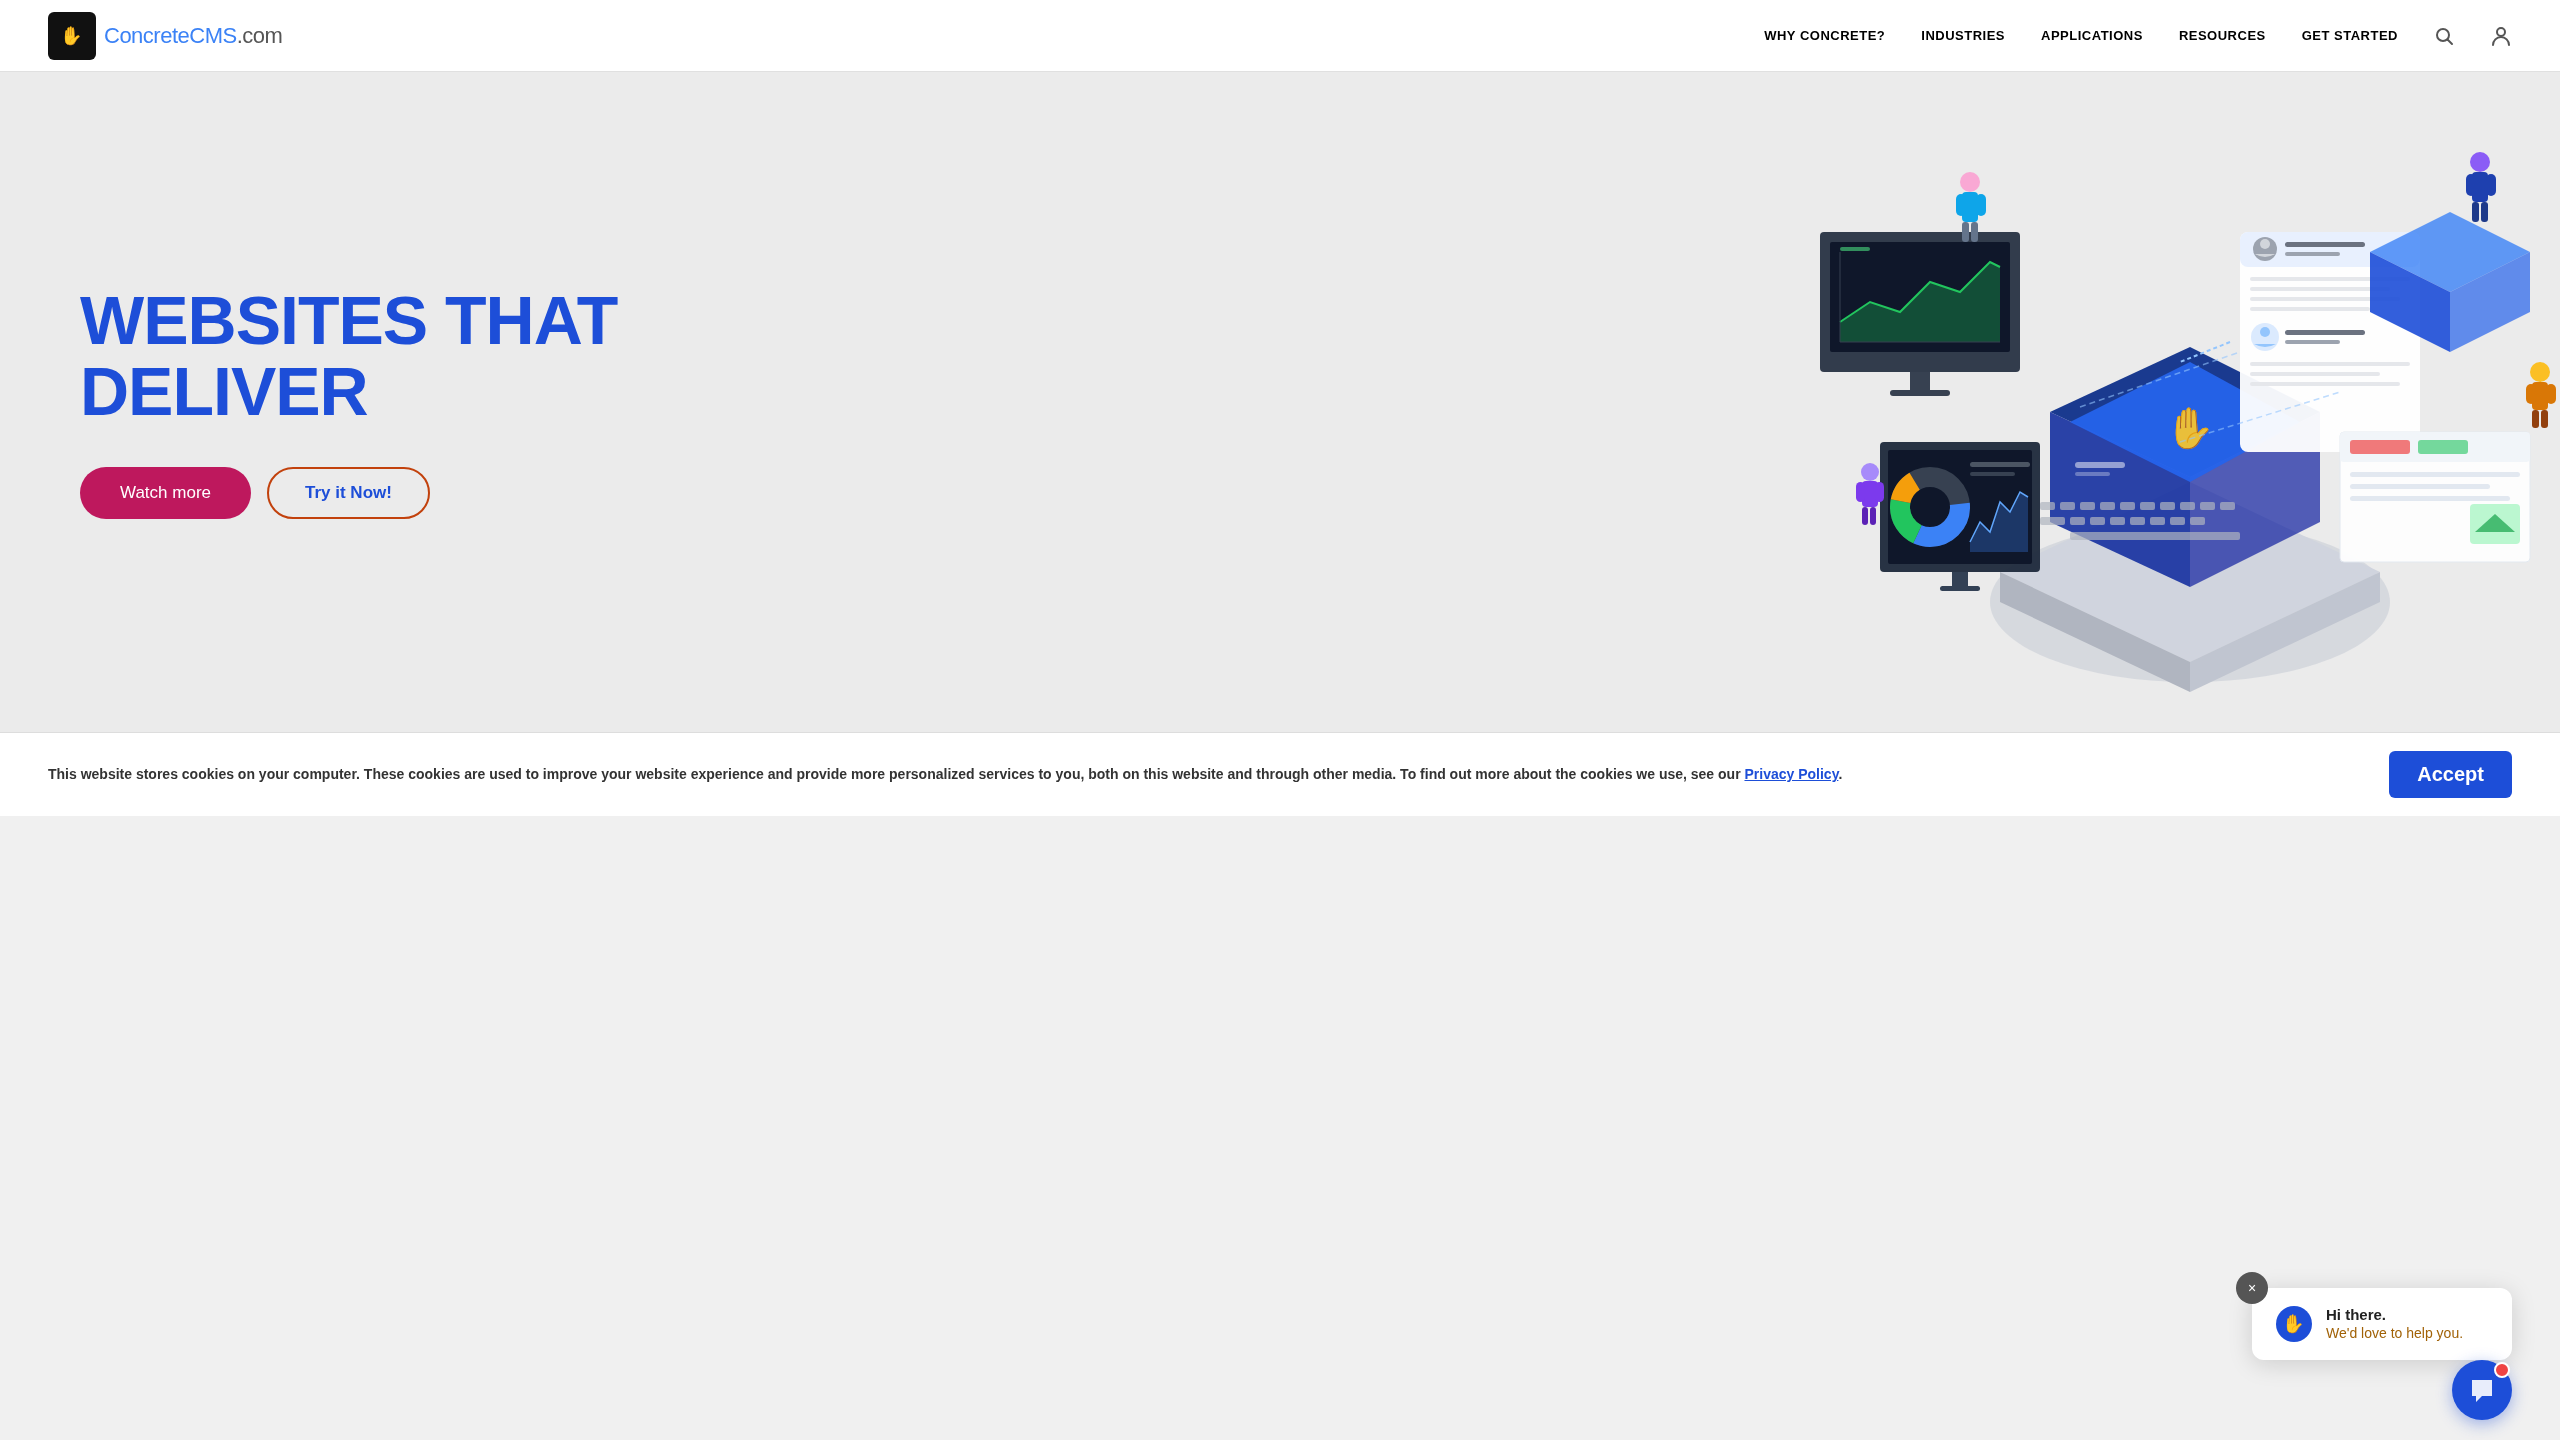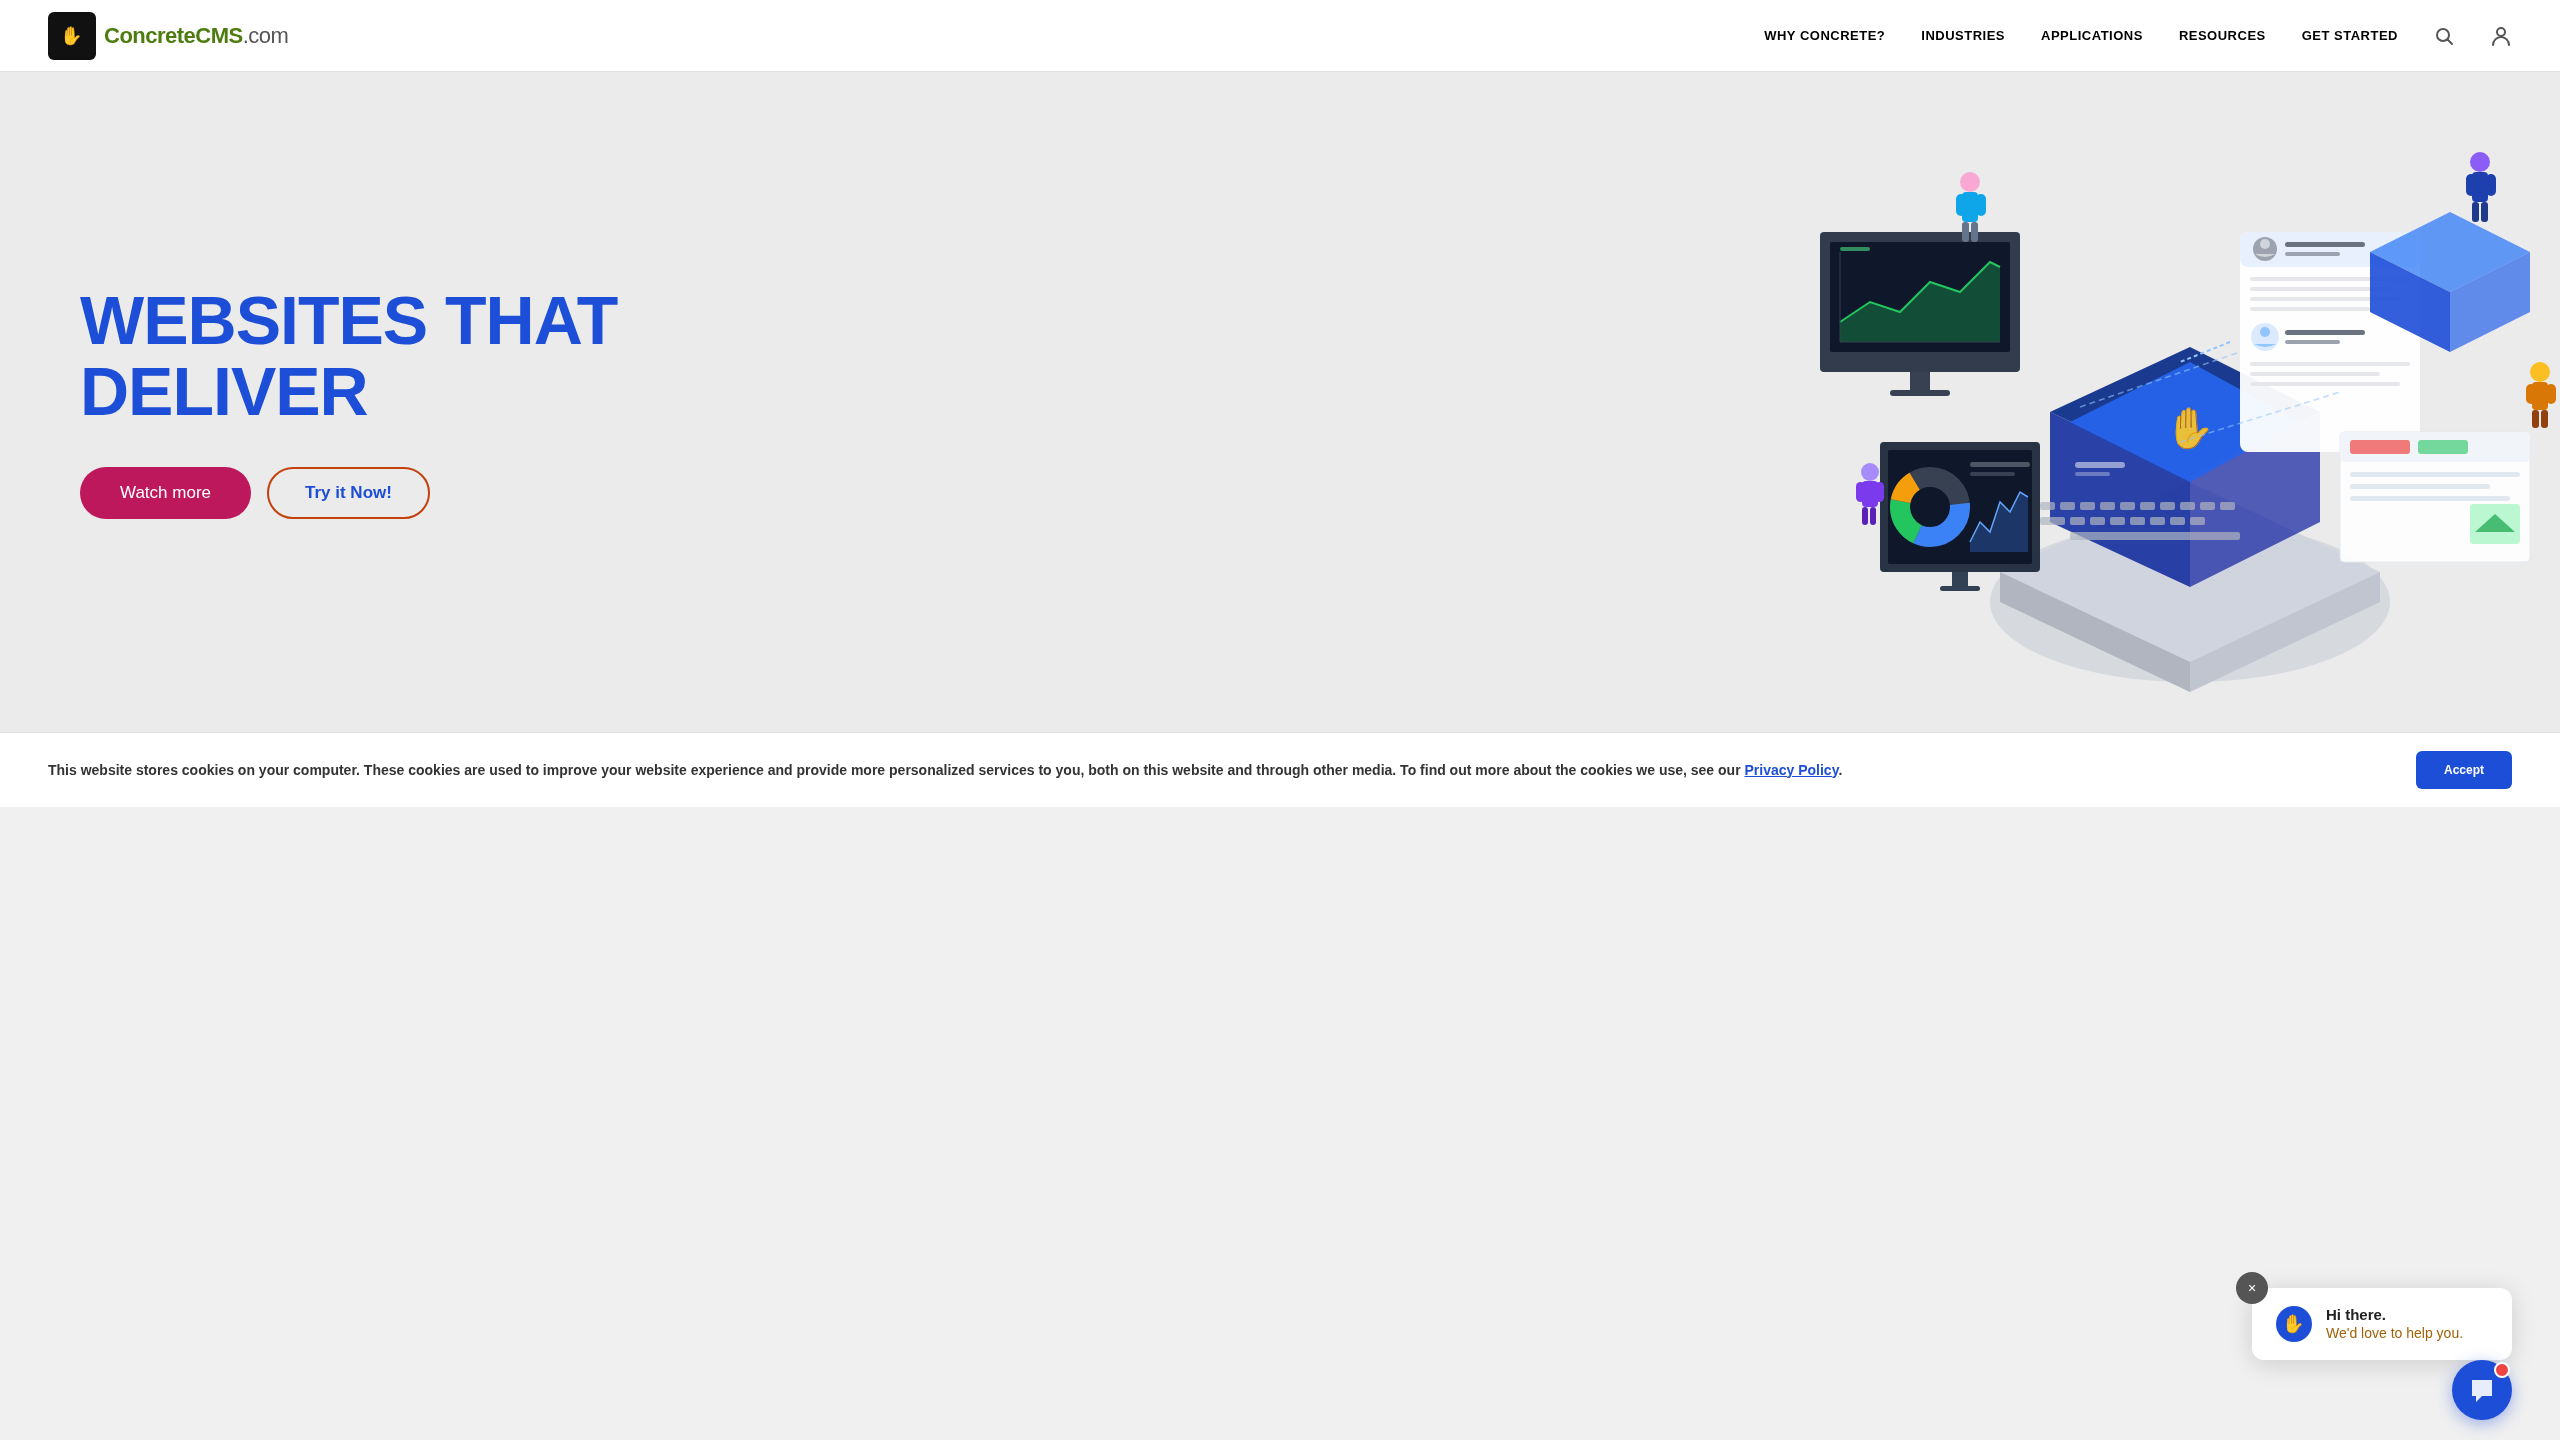--- a/index.html
+++ b/index.html
@@ -32,21 +32,21 @@
       justify-content: center;
       margin-right: 8px;
       flex-shrink: 0;
     }
     .logo-text {
       font-size: 22px;
       font-weight: 700;
       color: #111;
       letter-spacing: -0.5px;
     }
-    .logo-text span { color: #4d7c0f; font-weight: 700; }
+    .logo-text span { color: #3b82f6; font-weight: 400; }
     .navbar-nav {
       display: flex;
       align-items: center;
       gap: 36px;
       margin-left: auto;
     }
     .nav-item {
       font-size: 13px;
       font-weight: 600;
       color: #000000;
@@ -146,21 +146,21 @@
       z-index: 5;
     }
     .cookie-text { flex: 1; line-height: 1.5; font-weight: bold; }
     .cookie-link { color: #1d4ed8; text-decoration: underline; cursor: pointer; }
     .cookie-accept {
       background: #1d4ed8;
       color: #fff;
       border: none;
       border-radius: 6px;
       padding: 12px 28px;
-      font-size: 12px;
+      font-size: 20px;
       font-weight: 600;
       cursor: pointer;
       white-space: nowrap;
     }
 
     
     .chat-widget-container {
       position: fixed;
       bottom: 80px;
       right: 48px;

